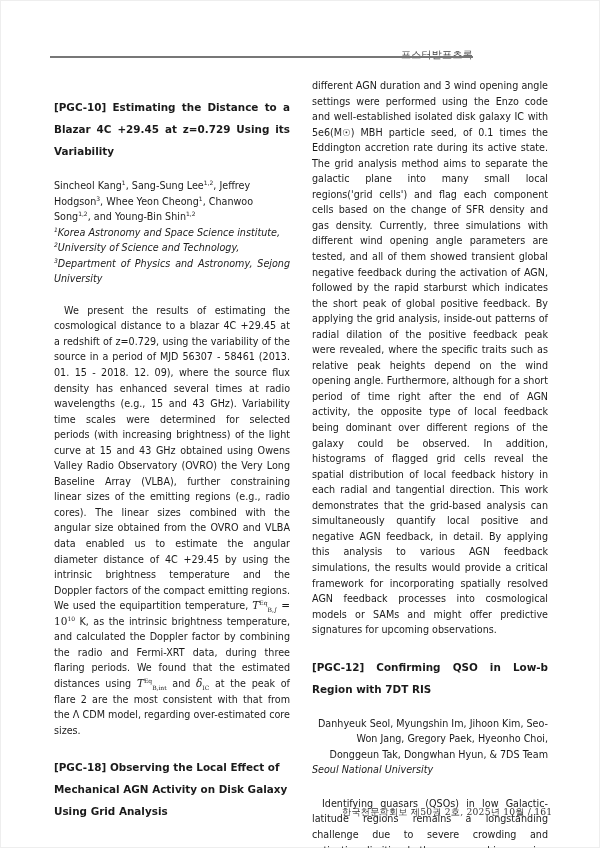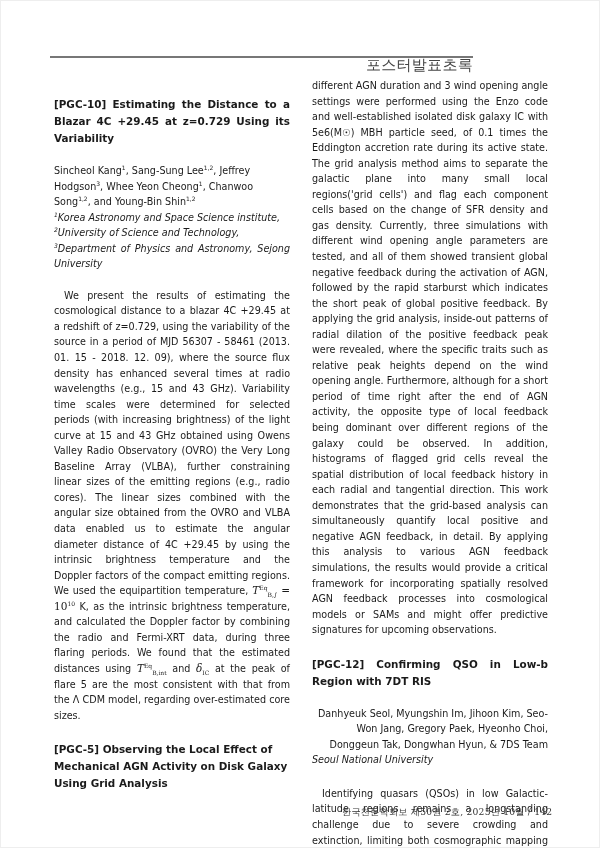--- a/index.html
+++ b/index.html
@@ -2,30 +2,30 @@
 <html><head>
   <meta charset="utf-8">
   <style>
     html, body { margin: 0; padding: 0; }
     body {
       width: 600px; height: 848px; background: #ffffff; position: relative; overflow: hidden;
       font-family: "DejaVu Sans", sans-serif; color: #1a1a1a;
     }
     .page-edge { position: absolute; inset: 0; border: 1px solid #eeeeee; pointer-events: none; }
     .running-head {
-      position: absolute; top: 56px; right: 127px; font-family: "DejaVu Serif", serif;
-      font-size: 15px; color: #444; letter-spacing: 0.3px;
+      position: absolute; top: 48px; right: 127px; font-family: "DejaVu Serif", serif;
+      font-size: 10px; color: #444; letter-spacing: 0.3px;
     }
     .head-rule { position: absolute; top: 56px; left: 50px; width: 423px; height: 2px; background: #777; }
     .col { position: absolute; top: 78px; width: 236px; font-size: 9.6px; line-height: 15.55px; }
     .col.left { left: 54px; }
     .col.right { left: 312px; }
     p { margin: 0; text-align: justify; }
     .indent { text-indent: 10px; }
-    .title { font-weight: bold; font-size: 10.4px; line-height: 17px; text-align: justify; margin: 0; }
+    .title { font-weight: bold; font-size: 10.4px; line-height: 22px; text-align: justify; margin: 0; }
     .authors { margin: 0; }
     .affil { font-style: italic; margin: 0; }
     .gap-m { height: 16px; }
     .gap-l { height: 18px; }
     sup { font-size: 6px; line-height: 0; vertical-align: super; }
     .math { font-family: "DejaVu Serif", serif; font-style: italic; font-size: 10.5px; }
     .math sub, .math sup { font-family: "DejaVu Serif", serif; font-style: normal; font-size: 6px; line-height: 0; }
     .eq { font-family: "DejaVu Serif", serif; font-style: normal; }
     .footer {
       position: absolute; top: 806px; left: 342px; font-family: "DejaVu Serif", serif;
@@ -54,37 +54,37 @@
   <p class="affil"><sup>3</sup><span>Department of Physics and Astronomy, Sejong University</span></p>
 
   <div class="gap-m"></div>
   <p class="indent">
     <span>We present the results of estimating the cosmological distance to a blazar 4C +29.45 at a redshift of z=0.729, using the variability of the source in a period of MJD 56307 - 58461 (2013. 01. 15 - 2018. 12. 09), where the source flux density has enhanced several times at radio wavelengths (e.g., 15 and 43 GHz). Variability time scales were determined for selected periods (with increasing brightness) of the light curve at 15 and 43 GHz obtained using Owens Valley Radio Observatory (OVRO) the Very Long Baseline Array (VLBA), further constraining linear sizes of the emitting regions (e.g., radio cores). The linear sizes combined with the angular size obtained from the OVRO and VLBA data enabled us to estimate the angular diameter distance of 4C +29.45 by using the intrinsic brightness temperature and the Doppler factors of the compact emitting regions. We used the equipartition temperature,</span>
     <span class="math"><span>T</span><sup>Eq</sup><sub>B,∫</sub> <span class="eq">= 10</span><sup class="eq">10</sup></span><span> K,</span>
     <span>as the intrinsic brightness temperature, and calculated the Doppler factor by combining the radio and Fermi-XRT data, during three flaring periods. We found that the estimated distances using</span>
     <span class="math"><span>T</span><sup>Eq</sup><sub>B,int</sub></span>
     <span>and</span>
     <span class="math"><span>δ</span><sub>IC</sub></span>
-    <span>at the peak of flare 5 are the most consistent with that from the Λ CDM model, regarding over-estimated core sizes.</span>
+    <span>at the peak of flare 2 are the most consistent with that from the Λ CDM model, regarding over-estimated core sizes.</span>
   </p>
 
   <div class="gap-l"></div>
-  <h3 class="title" style="text-align:left">[PGC-5] Observing the Local Effect of Mechanical AGN Activity on Disk Galaxy Using Grid Analysis</h3>
+  <h3 class="title" style="text-align:left">[PGC-18] Observing the Local Effect of Mechanical AGN Activity on Disk Galaxy Using Grid Analysis</h3>
 
   <div class="gap-m"></div>
 
 </div>
 
 <div class="col right">
   <p>different AGN duration and 3 wind opening angle settings were performed using the Enzo code and well-established isolated disk galaxy IC with 5e6(M☉) MBH particle seed, of 0.1 times the Eddington accretion rate during its active state. The grid analysis method aims to separate the galactic plane into many small local regions('grid cells') and flag each component cells based on the change of SFR density and gas density. Currently, three simulations with different wind opening angle parameters are tested, and all of them showed transient global negative feedback during the activation of AGN, followed by the rapid starburst which indicates the short peak of global positive feedback. By applying the grid analysis, inside-out patterns of radial dilation of the positive feedback peak were revealed, where the specific traits such as relative peak heights depend on the wind opening angle. Furthermore, although for a short period of time right after the end of AGN activity, the opposite type of local feedback being dominant over different regions of the galaxy could be observed. In addition, histograms of flagged grid cells reveal the spatial distribution of local feedback history in each radial and tangential direction. This work demonstrates that the grid-based analysis can simultaneously quantify local positive and negative AGN feedback, in detail. By applying this analysis to various AGN feedback simulations, the results would provide a critical framework for incorporating spatially resolved AGN feedback processes into cosmological models or SAMs and might offer predictive signatures for upcoming observations.</p>
 
   <div class="gap-l"></div>
   <h3 class="title">[PGC-12] Confirming QSO in Low-b Region with 7DT RIS</h3>
 
   <div class="gap-m"></div>
   <p class="authors" style="text-align:right">Danhyeuk Seol, Myungshin Im, Jihoon Kim, Seo-Won Jang, Gregory Paek, Hyeonho Choi, Donggeun Tak, Dongwhan Hyun, &amp; 7DS Team</p>
   <p class="affil">Seoul National University</p>
 
   <div class="gap-l"></div>
   <p class="indent">Identifying quasars (QSOs) in low Galactic-latitude regions remains a longstanding challenge due to severe crowding and extinction, limiting both cosmographic mapping and the completeness of quasar catalogs. We present an approach using 7DT integral-field unit (IFU) imaging data combined with advanced spectral de-blending techniques to confirm QSO candidates from Gaia. Our pipeline integrates preprocessing, background correction, source detection on combined ("white") images, PSF modeling, and Gaia cross-matching, followed by SCARLET-based hyperspectral de-blending and</p>
 </div>
 
-<div class="footer">한국천문학회보 제50권 2호, 2025년 10월 / 142</div>
+<div class="footer">한국천문학회보 제50권 2호, 2025년 10월 / 161</div>
 
 </body></html>

